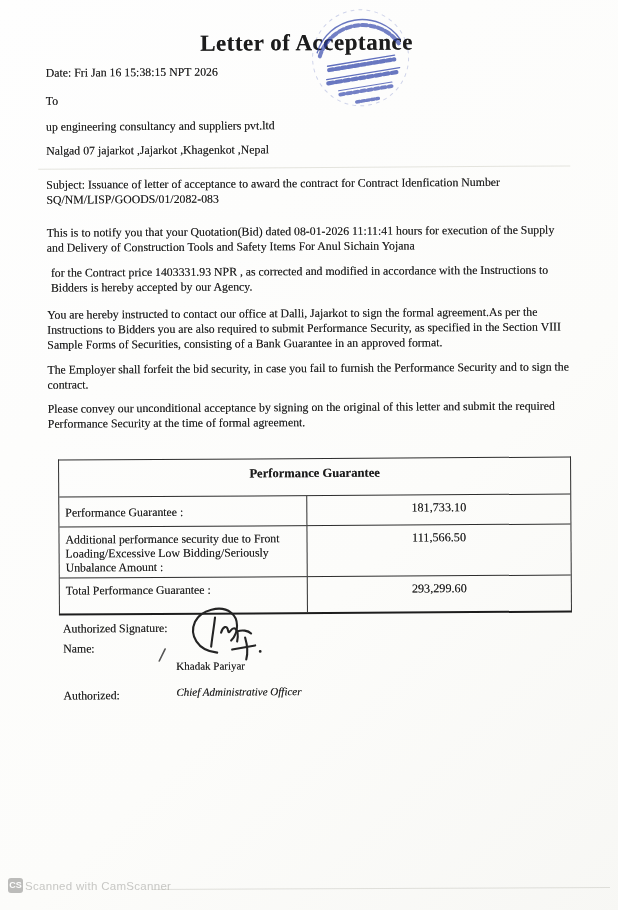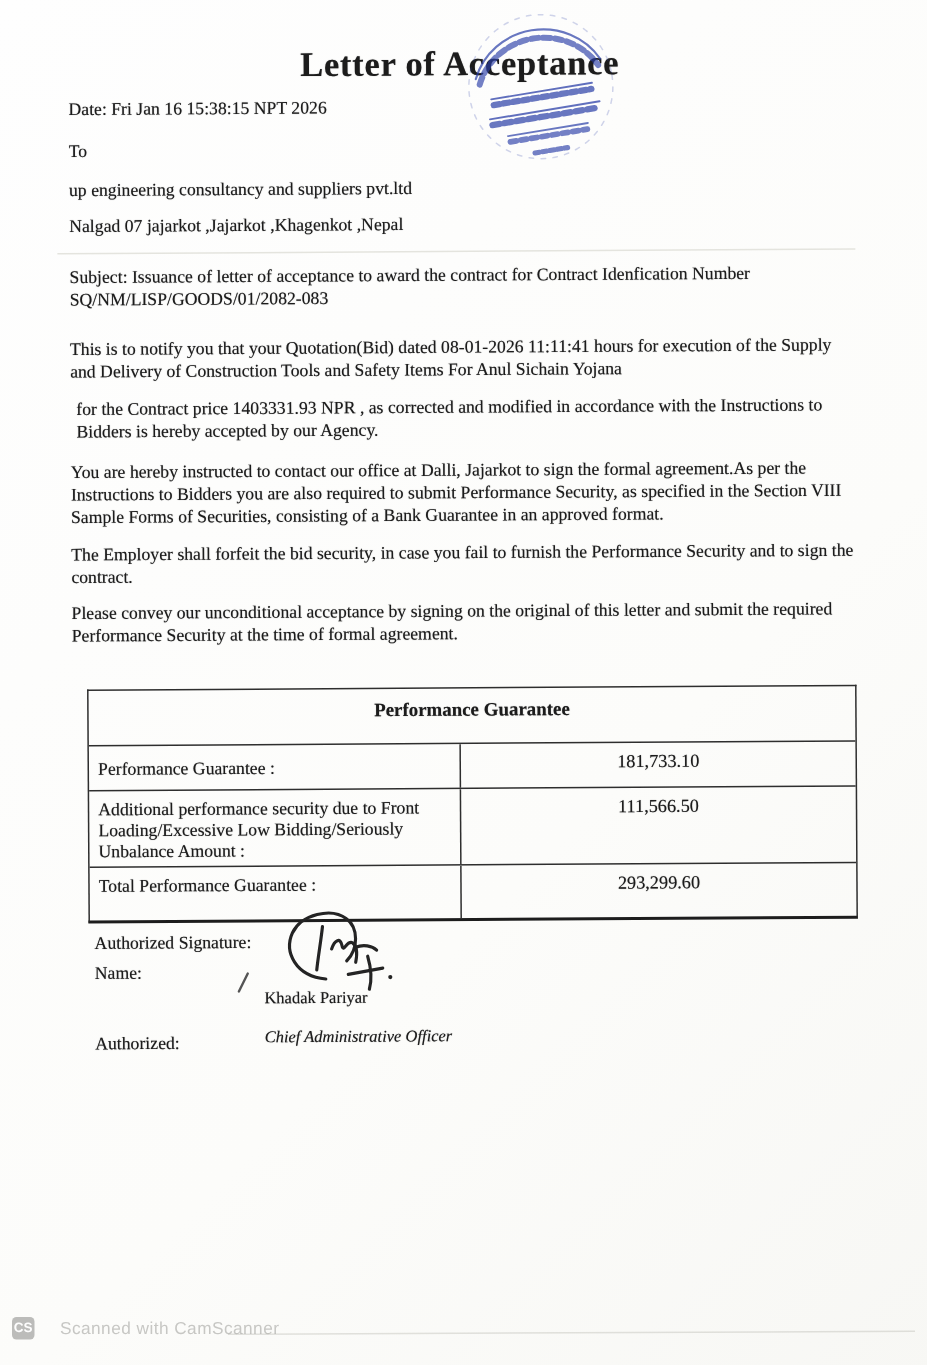--- a/index.html
+++ b/index.html
@@ -72,21 +72,21 @@
   .sig-value{position:absolute;left:175px;font-size:11px;line-height:15px;}
   .name-value{top:658px;}
   .desig-value{top:684px;width:130px;font-style:italic;}
   .sig-svg{position:absolute;left:176px;top:604px;}
   .sig-tick{position:absolute;left:156px;top:646px;}
 
   
   .stamp{position:absolute;left:296px;top:6px;opacity:.88;}
 
   
-  .cs-footer{position:absolute;left:8px;top:878px;display:flex;align-items:center;gap:17px;
+  .cs-footer{position:absolute;left:8px;top:878px;display:flex;align-items:center;gap:2px;
     font-family:"Liberation Sans","DejaVu Sans",sans-serif;}
   .cs-badge{
     width:15px;height:15px;border-radius:3px;background:#bcbcba;
     color:#fdfdfd;font-size:9px;font-weight:bold;line-height:15px;text-align:center;
     text-shadow:none;
   }
   .cs-text{color:#c7c7c4;font-size:11.5px;text-shadow:none;letter-spacing:.3px;}
   .crease{position:absolute;top:888px;left:152px;width:458px;height:1px;
     background:rgba(175,175,165,.35);transform:rotate(-.25deg);}
 </style>

